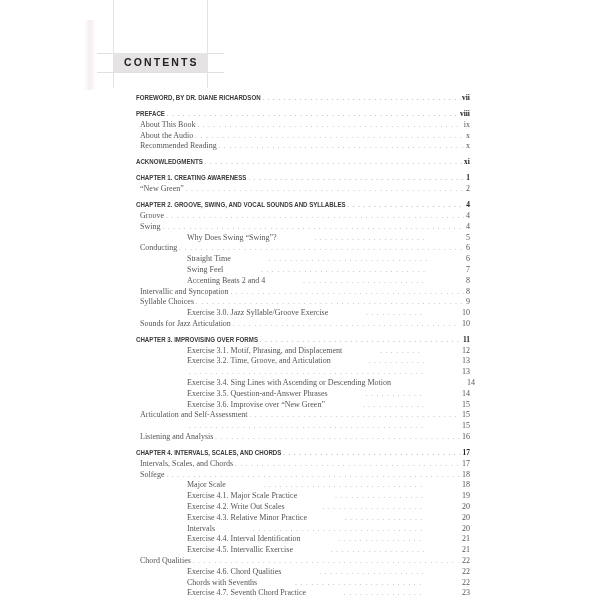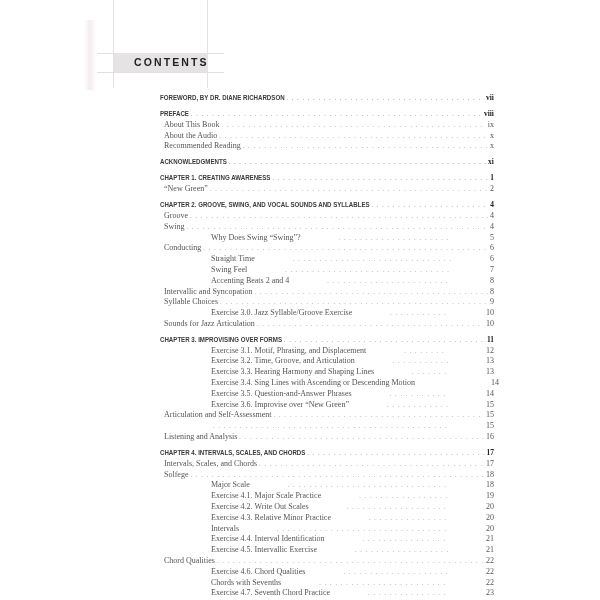--- a/index.html
+++ b/index.html
@@ -13,25 +13,25 @@
   .frame-h { position:absolute; height:1px; background:#e0e0e0; }
   .left-shade {
     position:absolute; left:84px; top:20px; width:12px; height:70px;
     background:linear-gradient(90deg, rgba(240,228,234,0) 0%, rgba(240,228,234,0.7) 50%, rgba(240,228,234,0) 100%);
   }
   .header-box {
     position:absolute; left:113px; top:53px; width:95px; height:19px;
     background:#e6e3e5;
   }
   .header-title {
-    position:absolute; left:134px; top:56px;
+    position:absolute; left:124px; top:56px;
     font-family:"Liberation Sans", "DejaVu Sans", sans-serif;
     font-weight:bold; font-size:10.5px; letter-spacing:2.1px; color:#222;
   }
-  .toc { position:absolute; left:136px; top:93px; width:334px;margin-left:24px; }
+  .toc { position:absolute; left:136px; top:93px; width:334px; }
   .row {
     display:flex; align-items:baseline; height:10.8px;
     font-size:8px; line-height:10.8px; white-space:nowrap;
   }
   .row .label { flex:0 0 auto; }
   .row .leader {
     flex:1 1 auto; overflow:hidden; color:#999; margin:0 2px;
     letter-spacing:1.2px; font-size:6px;
   }
   .row .leader::before {
@@ -171,21 +171,20 @@
       <span class="label">Exercise 3.1. Motif, Phrasing, and Displacement</span>
       <span class="leader"></span>
       <span class="page">12</span>
     </div>
     <div class="row l3">
       <span class="label">Exercise 3.2. Time, Groove, and Articulation</span>
       <span class="leader"></span>
       <span class="page">13</span>
     </div>
     <div class="row l3">
-      <span class="label">Exercise 3.3. Hearing Harmony and Shaping Lines</span>
       <span class="leader"></span>
       <span class="page">13</span>
     </div>
     <div class="row l3">
       <span class="label">Exercise 3.4. Sing Lines with Ascending or Descending Motion</span>
       <span class="leader"></span>
       <span class="page">14</span>
     </div>
     <div class="row l3">
       <span class="label">Exercise 3.5. Question-and-Answer Phrases</span>

